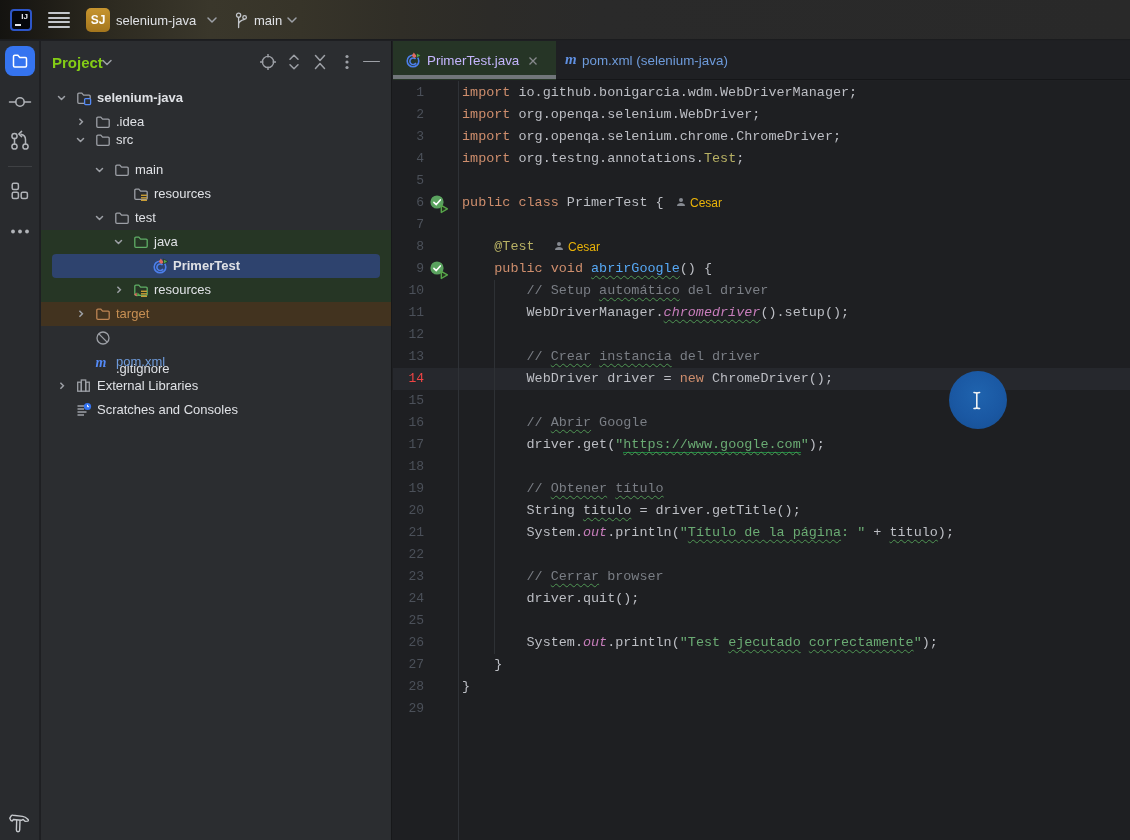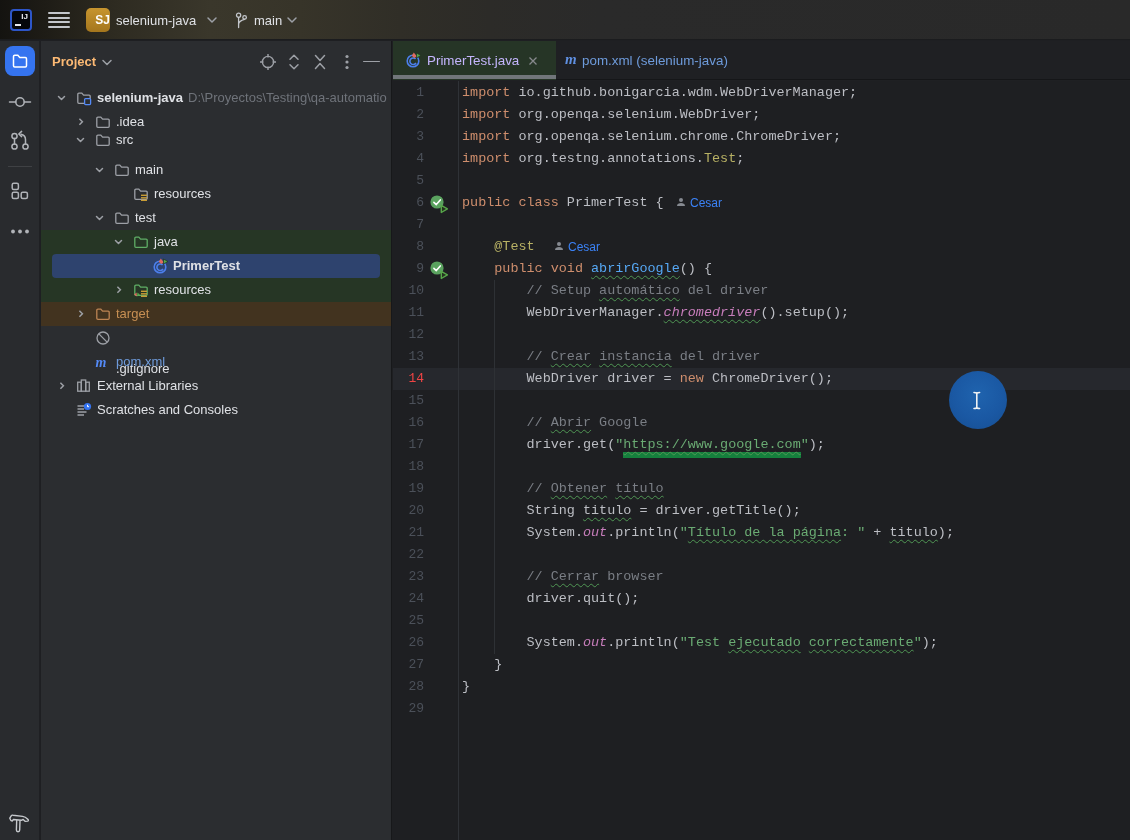--- a/index.html
+++ b/index.html
@@ -6,29 +6,29 @@
 .abs{position:absolute}
 
 #hdr{position:absolute;left:0;top:0;width:1130px;height:40px;
 background:linear-gradient(90deg,#141310 0px,#1e1c16 45px,#2e2b21 115px,#3a372b 210px,#373429 300px,#302e27 400px,#2c2b28 490px,#2a2a2a 600px,#292929 1130px);
 border-bottom:1px solid #1b1c1e}
 #ijlogo{position:absolute;left:10px;top:9px;width:22px;height:22px;border-radius:4px;background:#05060b;border:2px solid #2d55c8}
 #ijlogo .ij{position:absolute;right:2px;top:1px;color:#eceef2;font-size:8px;font-weight:700;letter-spacing:0px}
 #ijlogo .dash{position:absolute;left:3px;bottom:3px;width:6px;height:2px;background:#e8e9ee}
 .burger{position:absolute;left:48px;top:12px;width:22px}
 .burger div{height:2px;background:#c3c6cb;border-radius:1px;margin-bottom:2.6px}
-#sj{position:absolute;left:86px;top:8px;width:24px;height:24px;border-radius:5px;background:linear-gradient(180deg,#c7952f,#a4761d);color:#fdfdfb;font-size:12px;font-weight:700;text-align:right;line-height:24px}
+#sj{position:absolute;left:86px;top:8px;width:24px;height:24px;border-radius:5px;background:linear-gradient(180deg,#c7952f,#a4761d);color:#fdfdfb;font-size:12px;font-weight:700;text-align:center;line-height:24px}
 .hdrtxt{position:absolute;top:13px;color:#dfe1e5;font-size:13px}
 .chev{stroke:#9da0a6;stroke-width:1.5;fill:none;stroke-linecap:round;stroke-linejoin:round}
 
 #stripe{position:absolute;left:0;top:41px;width:40px;height:799px;background:#292b2e;border-right:1px solid #1f2023}
 #projbtn{position:absolute;left:5px;top:5px;width:30px;height:30px;border-radius:8px;background:#3574f0}
 
 #panel{position:absolute;left:41px;top:41px;width:351px;height:799px;background:#2b2d30;border-right:1px solid #17181a;overflow:hidden}
-#paneltitle{position:absolute;left:11px;top:13px;color:#fdba74;font-size:13px;font-weight:700}
+#paneltitle{position:absolute;left:11px;top:13px;color:#84cc16;font-size:15px;font-weight:700}
 .band{position:absolute;left:0;width:351px}
 .trow{position:absolute;height:24px;line-height:24px;font-size:13px;color:#dfe1e5;white-space:nowrap}
 .trow .lbl{position:absolute;top:0}
 .ticon{position:absolute;top:4px;width:16px;height:16px}
 .tchev{position:absolute;top:7px;width:10px;height:10px}
 
 #editor{position:absolute;left:393px;top:41px;width:737px;height:799px;background:#1f2023}
 #tabbar{position:absolute;left:0;top:0;width:737px;height:39px;border-bottom:1px solid #151618}
 #tab1{position:absolute;left:0;top:0;width:163px;height:39px;background:#263526}
 #tab1strip{position:absolute;left:0;top:34px;width:163px;height:4px;background:#71767a}
@@ -39,22 +39,22 @@
 #lnums{position:absolute;left:0;top:1px;width:31px;text-align:right;font-family:"Liberation Mono",monospace;font-size:13px;line-height:22px;color:#4b5059;white-space:pre}
 #lnums .hl{color:#ef4444}
 #code{position:absolute;left:69px;top:1px;font-family:"Liberation Mono",monospace;font-size:13.45px;line-height:22px;color:#bcbec4;white-space:pre}
 #code .k{color:#cf8e6d}
 #code .y{color:#b8b164}
 #code .c{color:#7a7e85}
 #code .s{color:#6aab73}
 #code .st{color:#c77dbb;font-style:italic}
 #code .mth{color:#56a8f5}
 .sq{text-decoration-line:underline;text-decoration-style:wavy;text-decoration-color:#4f9654;text-decoration-thickness:1px;text-underline-offset:3px;text-decoration-skip-ink:none}
-.url{border-bottom:6px solid #15803d}
-.inlay{position:absolute;color:#3b82f6;font-size:12px;font-family:"Liberation Sans",sans-serif}
+.url{border-bottom:1px solid #15803d}
+.inlay{position:absolute;color:#eab308;font-size:12px;font-family:"Liberation Sans",sans-serif}
 
 #cursor{position:absolute;left:949px;top:371px;width:58px;height:58px;border-radius:50%;
 background:radial-gradient(circle at 50% 40%,#1f63ae 0%,#1a58a3 55%,#164e92 100%)}
 </style></head>
 <body>
 
 <div id="hdr">
   <div id="ijlogo">
       <span class="ij">IJ</span>
       <span class="dash"></span>
@@ -165,21 +165,20 @@
       <div class="band" style="top:213px;height:24px;left:11px;width:328px;background:#2e436e;border-radius:4px"></div>
       <div class="trow" style="top:45px;left:0;width:351px">
         <svg class="tchev" style="left:15px" viewBox="0 0 10 10">
           <polyline points="2,3.2 5,6.2 8,3.2" class="chev" transform="translate(0.5,0.3)" stroke="#9da0a6" stroke-width="1.5" fill="none"></polyline>
         </svg>
         <svg class="ticon" style="left:35px" width="16" height="16" viewBox="0 0 16 16">
           <path d="M1.8 4.2 a1.1 1.1 0 0 1 1.1 -1.1 h2.9 l1.8 2 h5.5 a1.1 1.1 0 0 1 1.1 1.1 v6 a1.1 1.1 0 0 1 -1.1 1.1 h-10.2 a1.1 1.1 0 0 1 -1.1 -1.1 z" fill="none" stroke="#9da0a6" stroke-width="1.3"></path>
           <rect x="8.6" y="8.6" width="6" height="6" rx="1" fill="#2b2d30" stroke="#548af7" stroke-width="1.3"></rect>
         </svg>
         <span class="lbl" style="left:56px;;font-weight:700">selenium-java</span>
-        <span class="lbl" style="left:147px;color:#6f737a">D:\Proyectos\Testing\qa-automatio</span>
       </div>
       <div class="trow" style="top:69px;left:0;width:351px">
         <svg class="tchev" style="left:35px" viewBox="0 0 10 10">
           <polyline points="3.4,1.7 6.4,4.7 3.4,7.7" stroke="#9da0a6" stroke-width="1.5" fill="none"></polyline>
         </svg>
         <svg class="ticon" style="left:54px" width="16" height="16" viewBox="0 0 16 16">
           <path d="M1.8 4.2 a1.1 1.1 0 0 1 1.1 -1.1 h2.9 l1.8 2 h5.5 a1.1 1.1 0 0 1 1.1 1.1 v6 a1.1 1.1 0 0 1 -1.1 1.1 h-10.2 a1.1 1.1 0 0 1 -1.1 -1.1 z" fill="none" stroke="#9da0a6" stroke-width="1.3"></path>
         </svg>
         <span class="lbl" style="left:75px;">.idea</span>
       </div>

